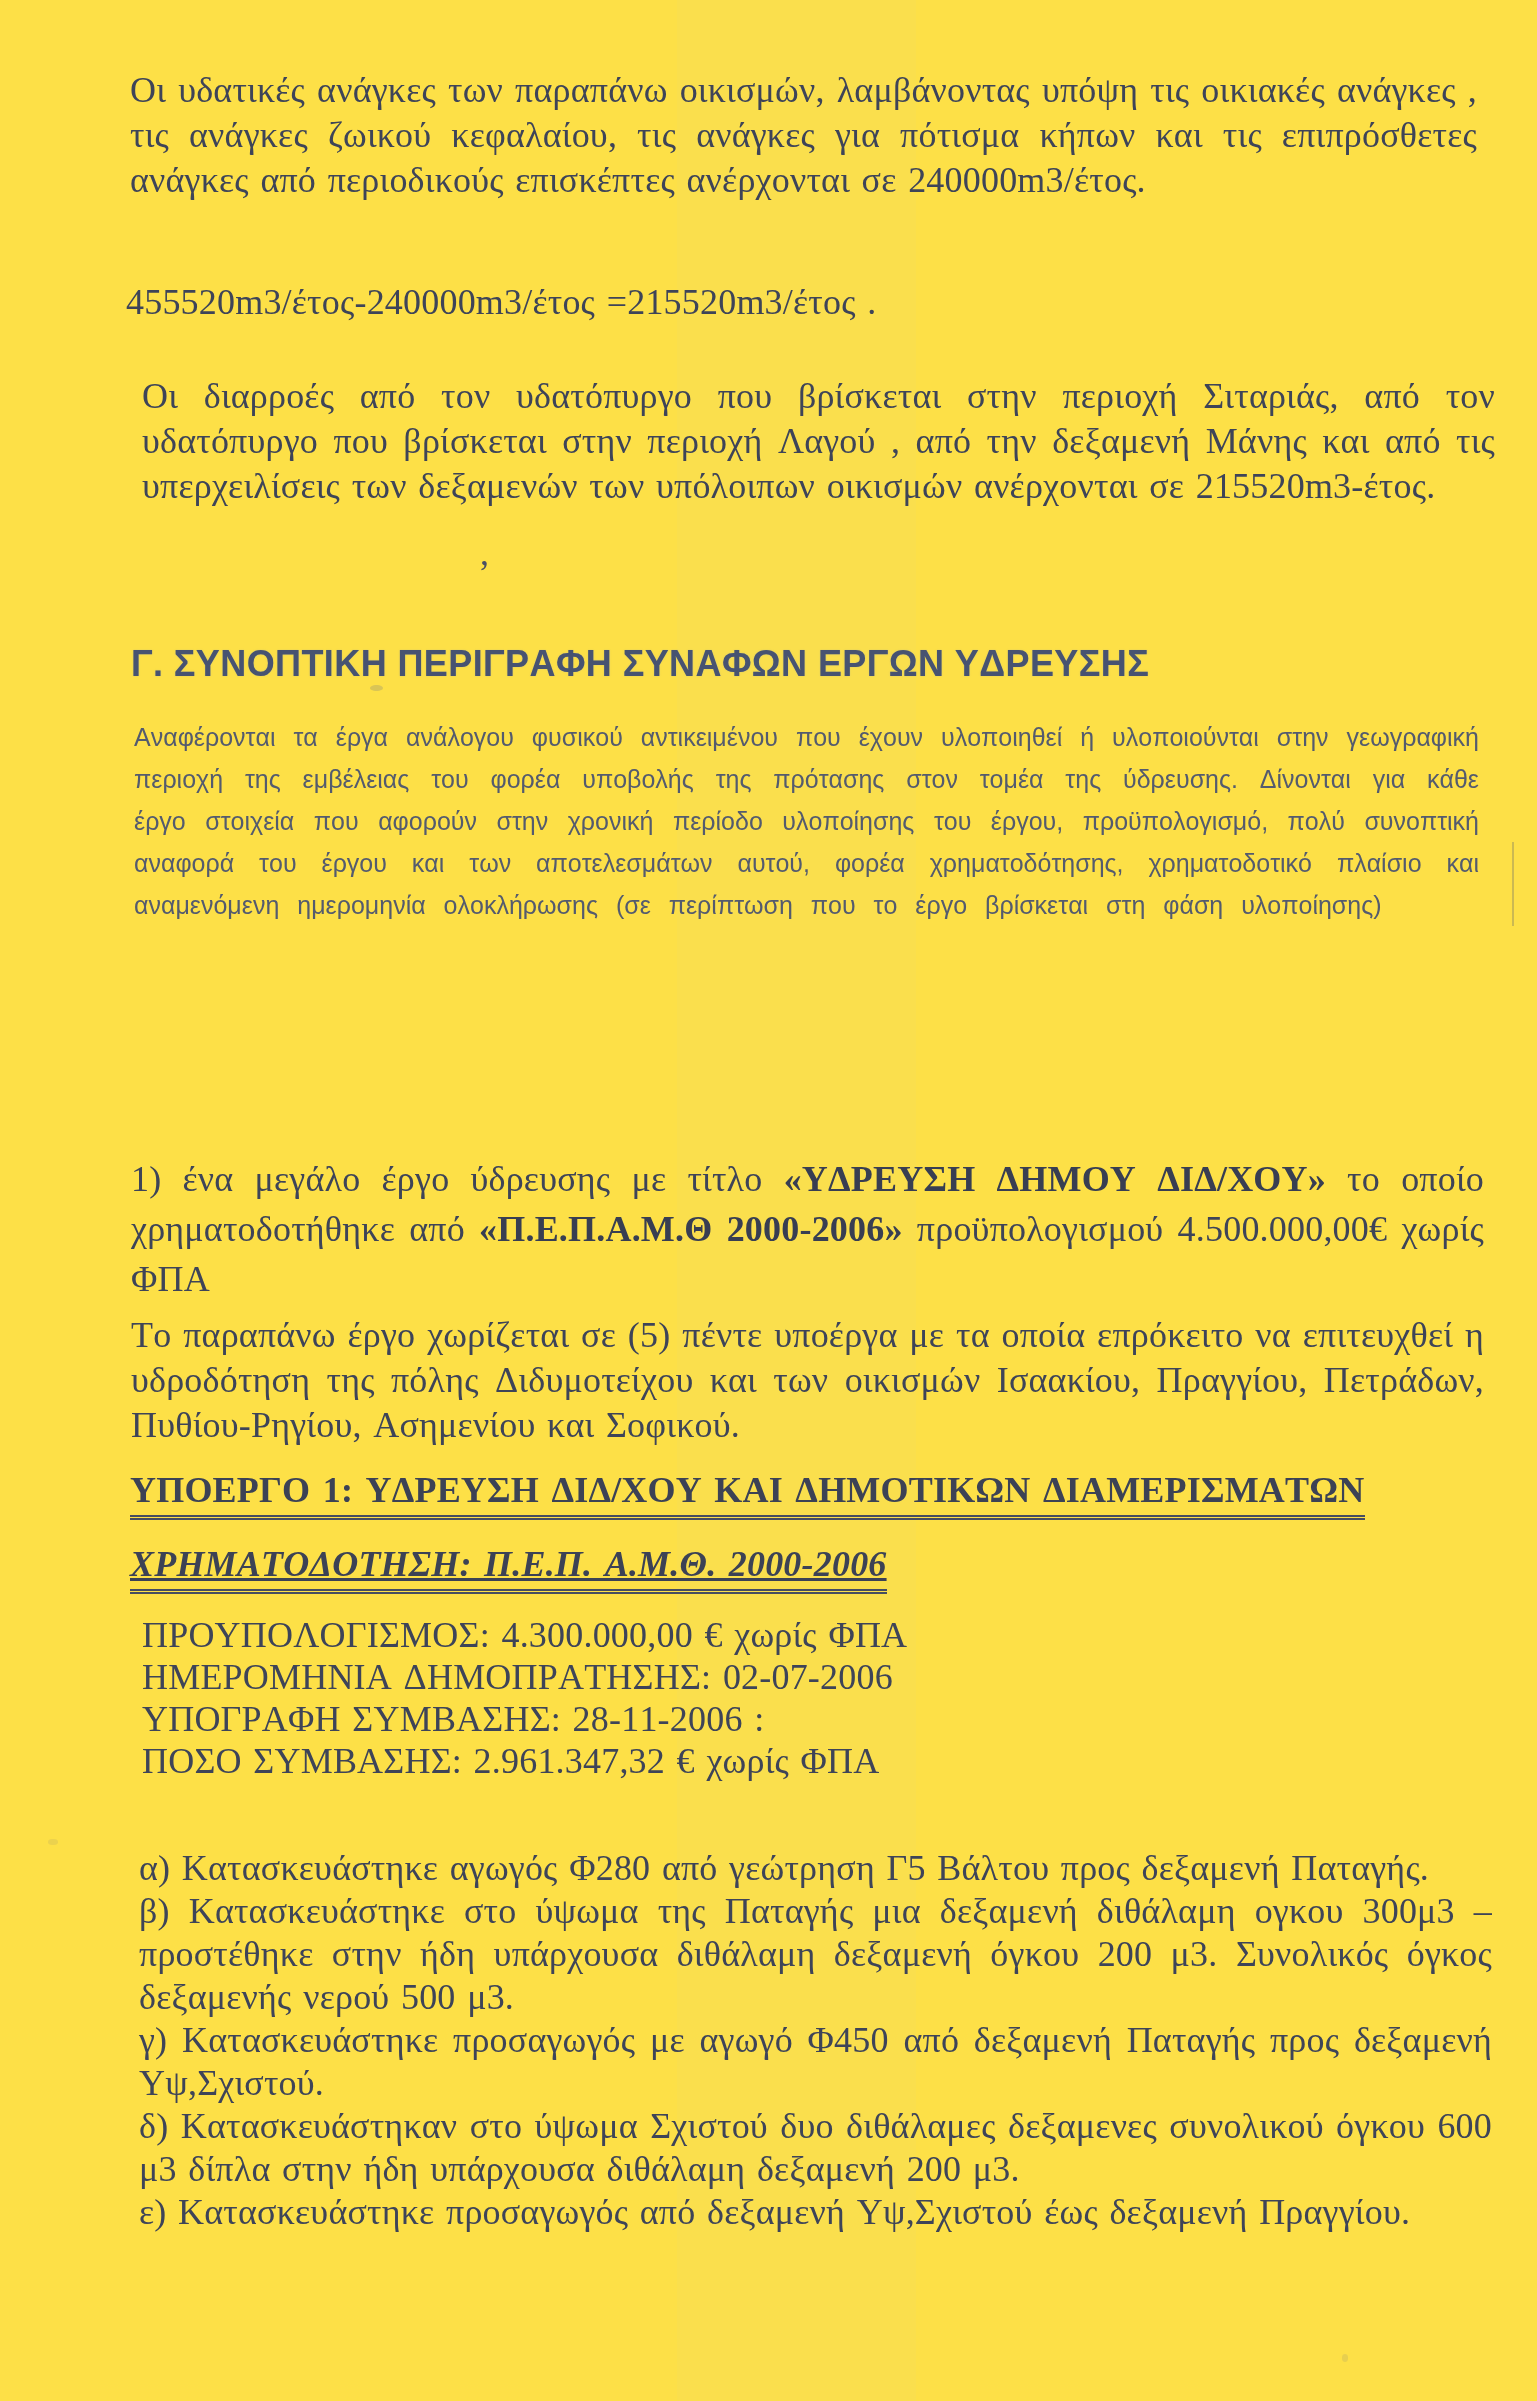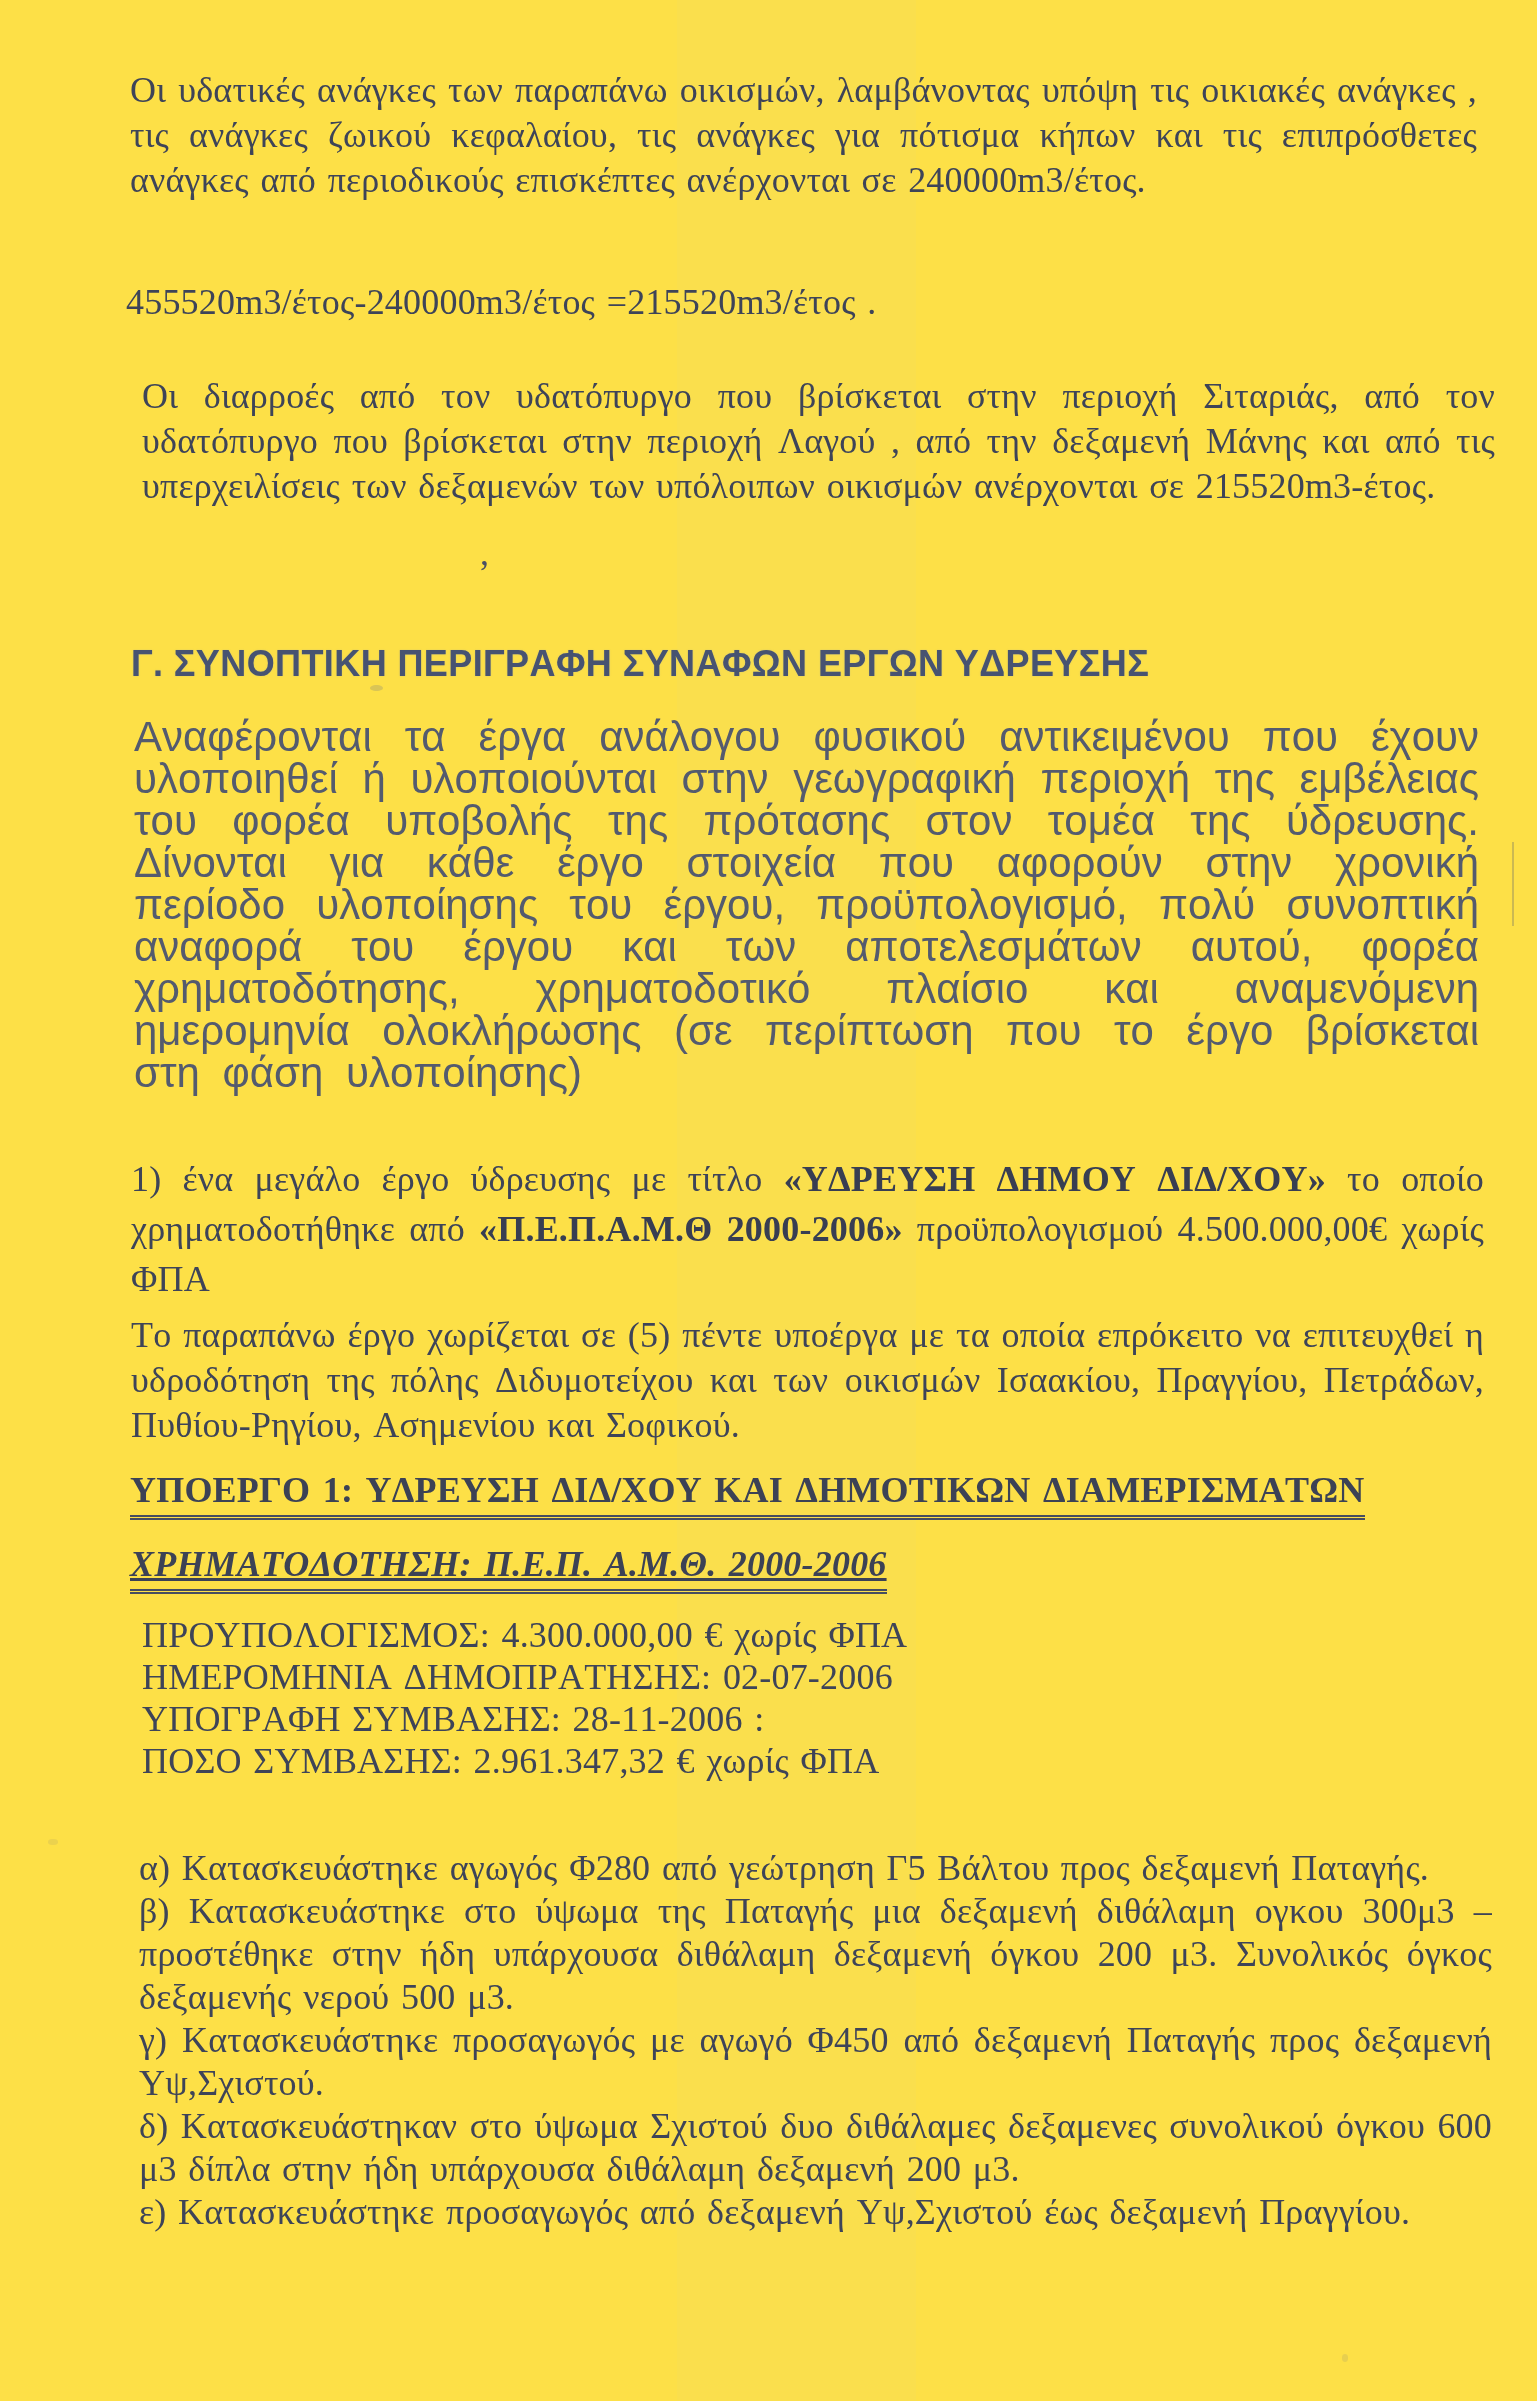--- a/index.html
+++ b/index.html
@@ -21,21 +21,21 @@
     color: #3e4458;
     font-size: 36px;
     line-height: 45px;
     letter-spacing: 0.2px;
     word-spacing: 2.4px;
     margin: 0;
   }
   .sans {
     font-family: "Liberation Sans", "DejaVu Sans", sans-serif;
     color: #545b6e;
-    font-size: 42px;
+    font-size: 25px;
     line-height: 42px;
     word-spacing: 11px;
     margin: 0;
   }
   .justify {
     text-align: justify;
     text-justify: inter-word;
   }
   .abs { position: absolute; }
   .heading-sans {

